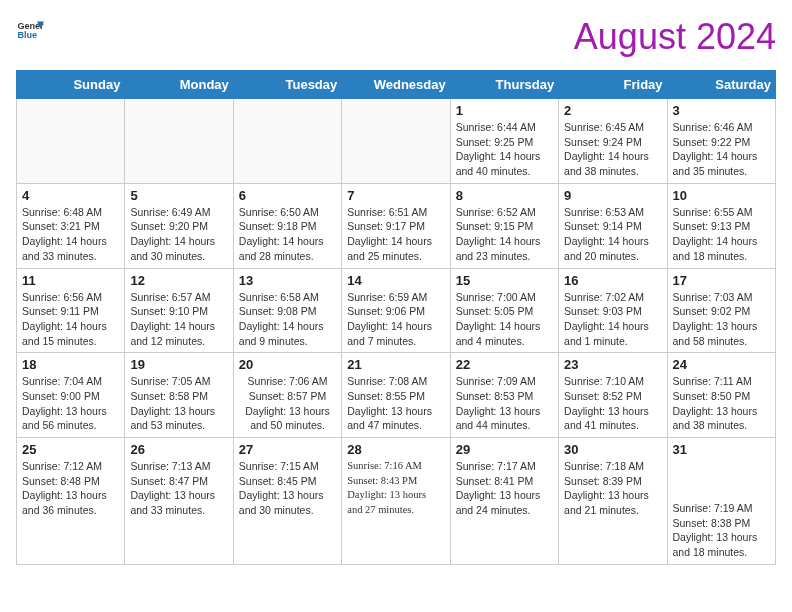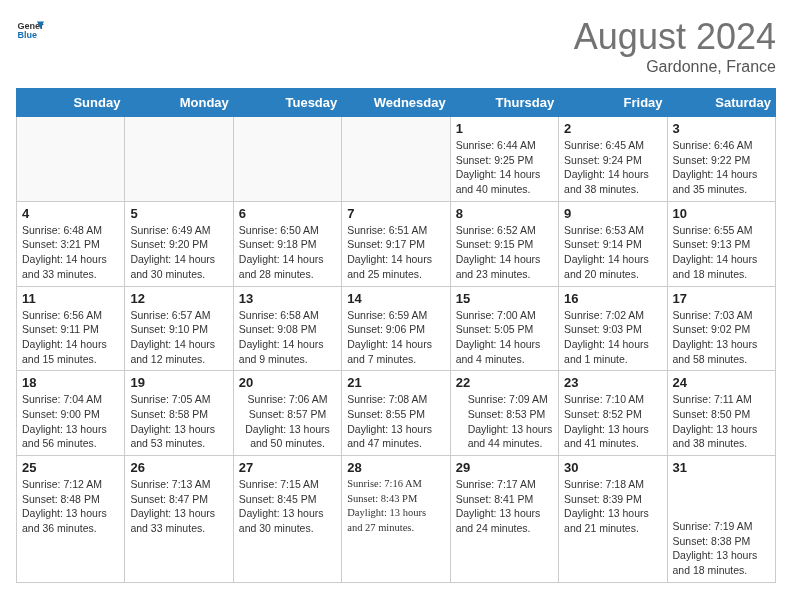--- a/index.html
+++ b/index.html
@@ -24,21 +24,21 @@
     .logo-icon {
       width: 28px;
       height: 28px;
     }
     .title-area {
       text-align: right;
     }
     .month-title {
       font-size: 36px;
       font-weight: normal;
-      color: #737373;
+      color: #a21caf;
     }
     .location {
       font-size: 16px;
       color: #555;
     }
     .calendar {
       width: 100%;
       border-collapse: collapse;
       font-size: 11px;
     }
@@ -81,21 +81,20 @@
 <div class="header-area">
   <div class="logo">
     <svg class="logo-icon" viewBox="0 0 40 40">
       <text x="2" y="18" font-size="13" font-weight="bold" fill="#333">General</text>
       <text x="2" y="32" font-size="13" font-weight="bold" fill="#1a6faf">Blue</text>
       <polygon points="30,8 40,8 35,18" fill="#1a6faf"></polygon>
     </svg>
   </div>
   <div class="title-area">
     <div class="month-title">August 2024</div>
-    <div class="location">Gardonne, France</div>
   </div>
 </div>
 
 <table class="calendar">
   <thead>
     <tr>
       <th>Sunday</th>
       <th>Monday</th>
       <th>Tuesday</th>
       <th>Wednesday</th>
@@ -258,21 +257,21 @@
         </td>
         <td>
           <div class="day-number">21</div>
           <div class="day-info" style="white-space: pre-line;">Sunrise: 7:08 AM
 Sunset: 8:55 PM
 Daylight: 13 hours
 and 47 minutes.</div>
         </td>
         <td>
           <div class="day-number">22</div>
-          <div class="day-info" style="white-space: pre-line; margin-left: 12px;">Sunrise: 7:09 AM
+          <div class="day-info" style="white-space: pre-line;">Sunrise: 7:09 AM
 Sunset: 8:53 PM
 Daylight: 13 hours
 and 44 minutes.</div>
         </td>
         <td>
           <div class="day-number">23</div>
           <div class="day-info" style="white-space: pre-line;">Sunrise: 7:10 AM
 Sunset: 8:52 PM
 Daylight: 13 hours
 and 41 minutes.</div>

